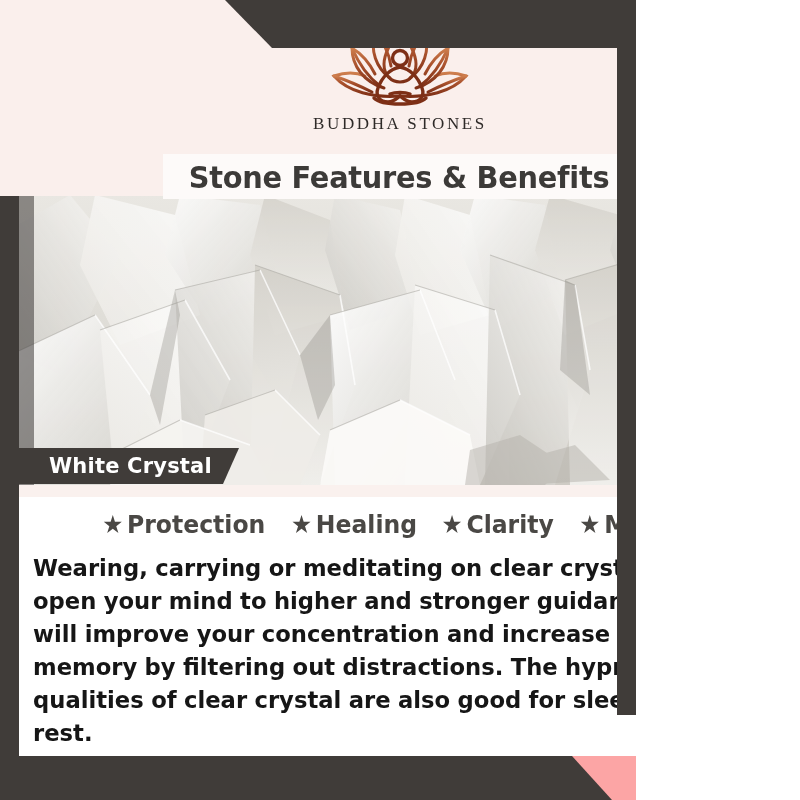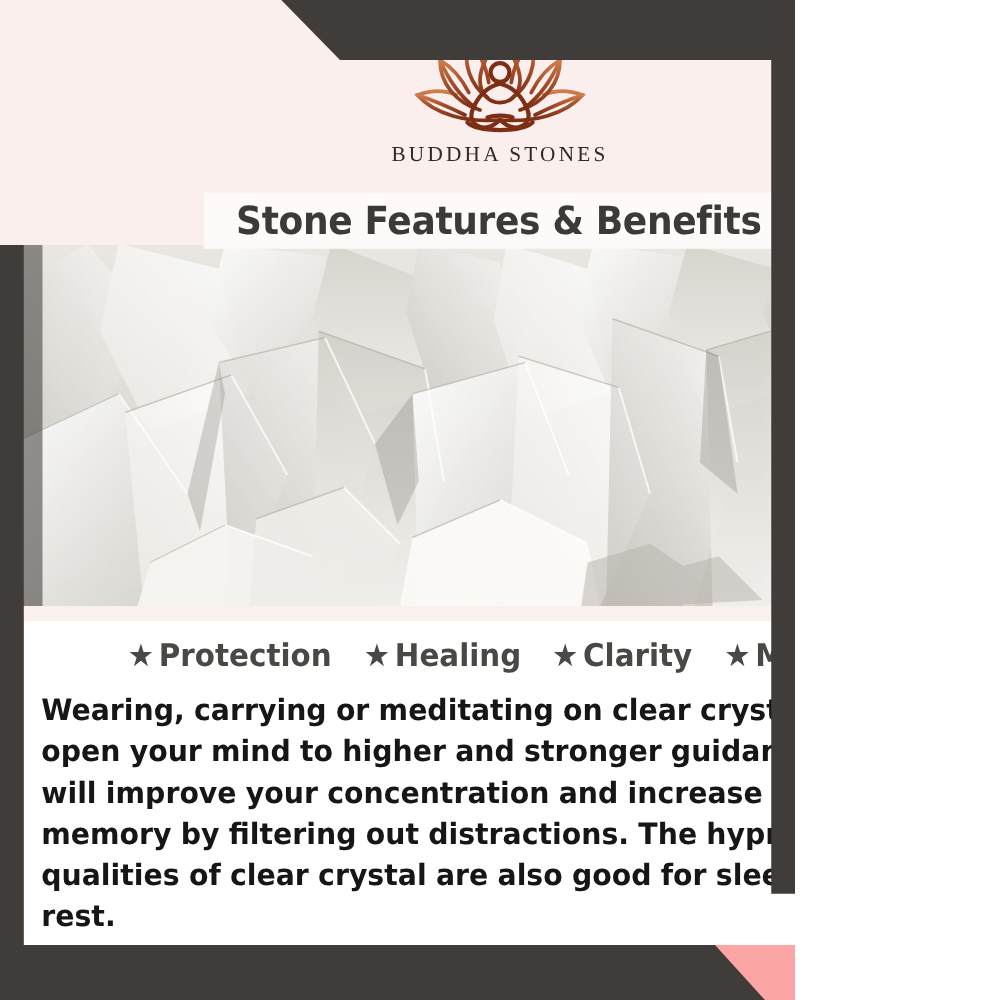--- a/index.html
+++ b/index.html
@@ -318,20 +318,23 @@
       <g fill="#b5b2ab" opacity="0.5">
         <polygon points="470,255 520,240 565,270 545,290 465,290"></polygon>
         <polygon points="520,265 575,250 610,285 520,290"></polygon>
       </g>
 
       <rect x="0" y="0" width="34" height="290" fill="#3c3936" opacity="0.55"></rect>
       <rect x="766" y="0" width="34" height="290" fill="#3c3936" opacity="0.5"></rect>
     </svg>
   </div>
 
+  <div class="stone-label">
+    <span class="stone-label-text">White Crystal</span>
+  </div>
 
   <div class="content-strip"></div>
   <div class="content">
     <div class="benefits">
       <span class="benefit">
         <span class="star">★</span><span>Protection</span>
       </span>
       <span class="benefit">
         <span class="star">★</span><span>Healing</span>
       </span>

